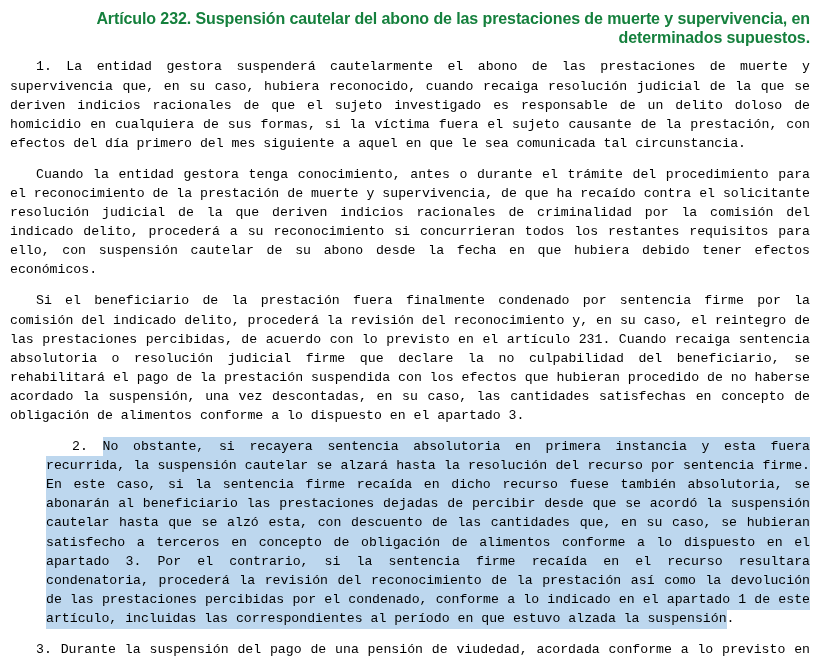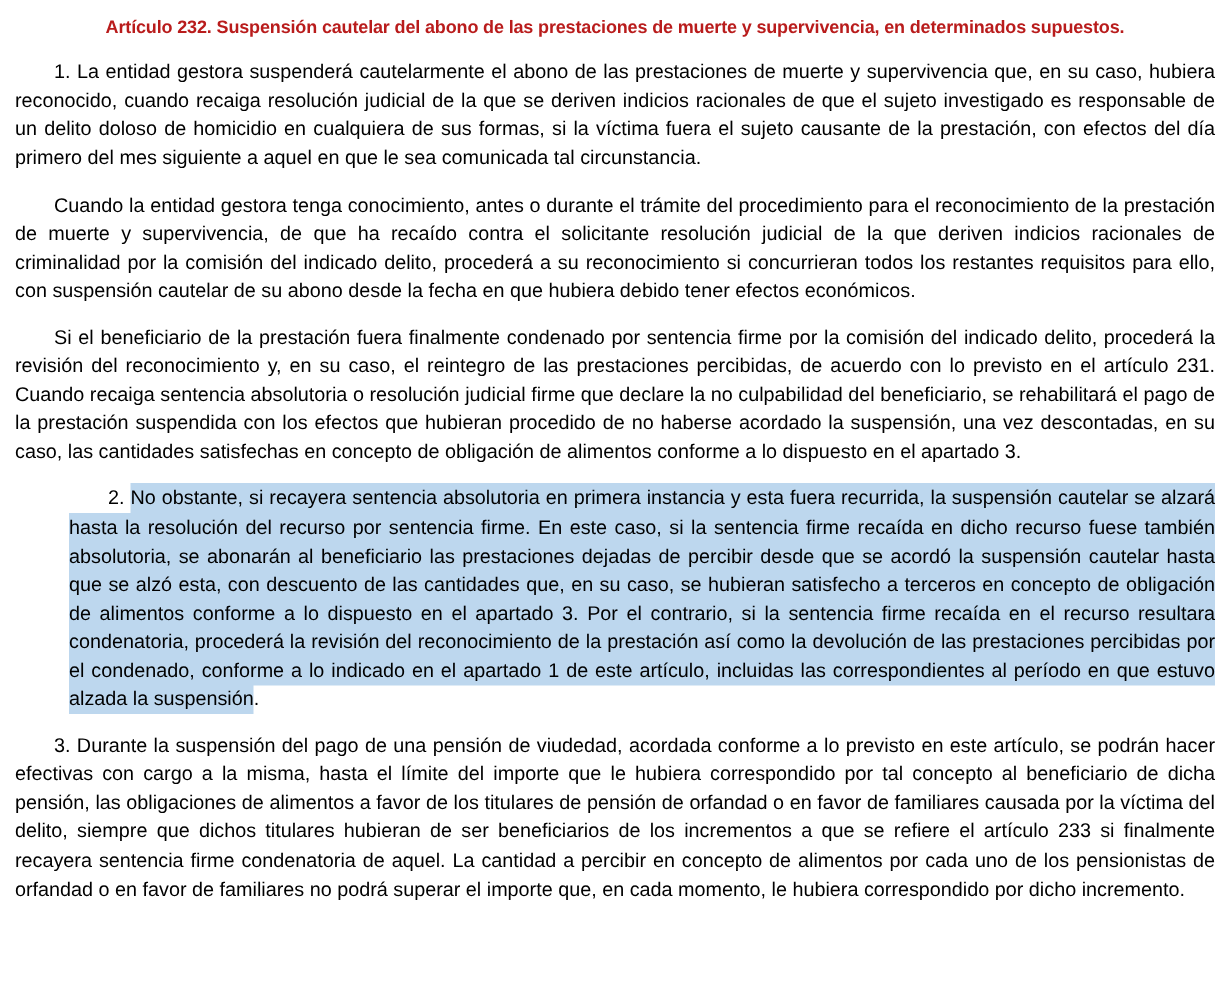--- a/index.html
+++ b/index.html
@@ -15,39 +15,40 @@
   #page {
     width: 820px;
     height: 657px;
     background: #ffffff;
     position: relative;
     overflow: hidden;
     box-sizing: border-box;
     padding: 9px 10px 0 10px;
   }
   .doc-title {
-    font-size: 12px;
+    font-size: 16px;
     font-weight: bold;
     line-height: 19.2px;
-    text-align: center;
+    text-align: right;
     margin: 0 0 10px 0;
     letter-spacing: -0.1px;
-    color: #b91c1c;
+    color: #15803d;
   }
   .para {
     font-size: 13.2px;
     line-height: 19.1px;
     text-align: justify;
     text-justify: inter-word;
     margin: 0 0 12px 0;
     color: #000;
     hyphens: none;
   }
   .para.indent {
     text-indent: 26px;
+    font-family: Liberation Mono, monospace;
   }
   .para:last-child {
     margin-bottom: 0;
   }
   
   .para.highlighted {
     margin-bottom: 12px;
     margin-left: 36px;
   }
   .hl {

